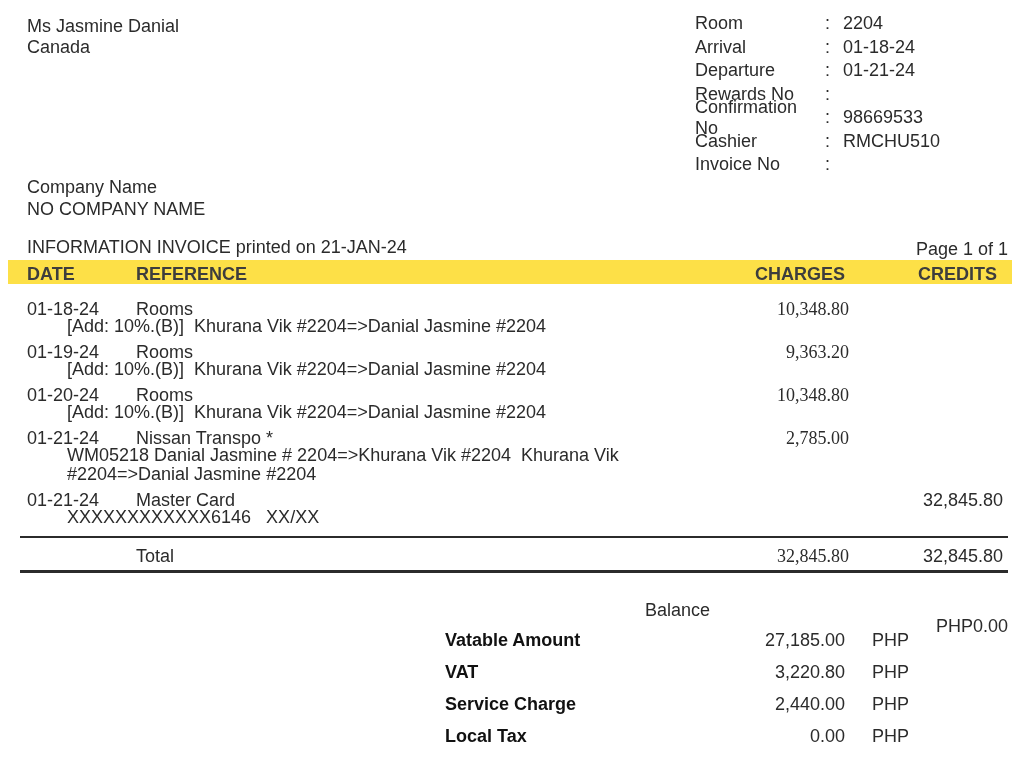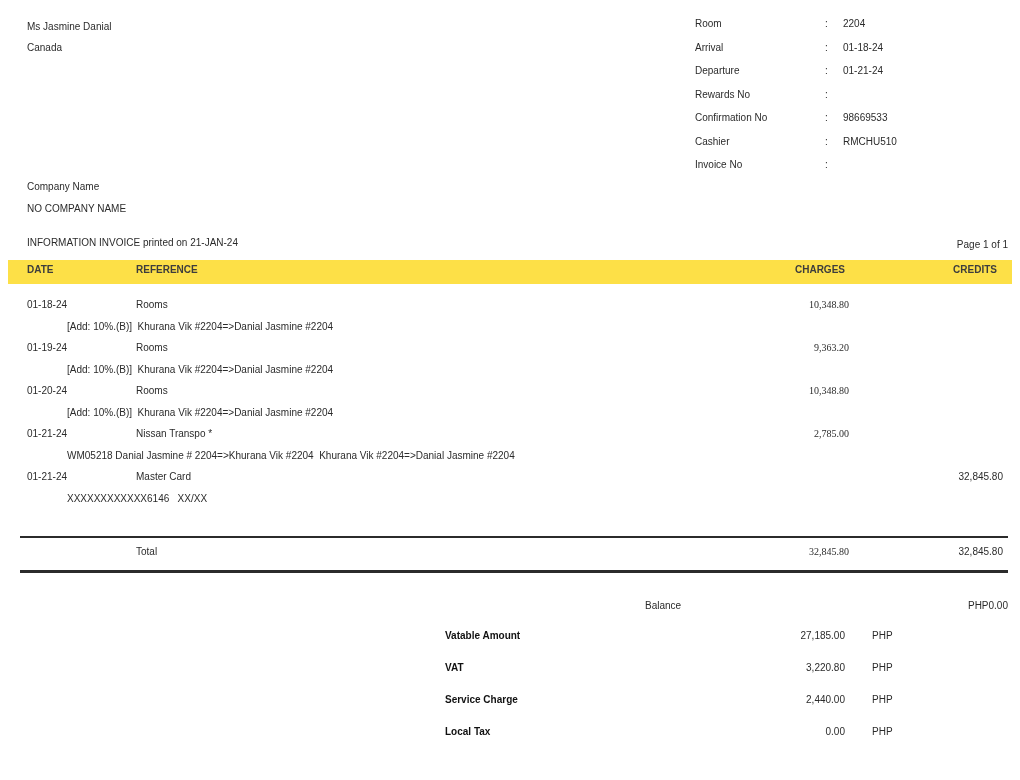--- a/index.html
+++ b/index.html
@@ -2,21 +2,21 @@
 <html><head>
 <meta charset="utf-8">
 <style>
   * { margin:0; padding:0; box-sizing:border-box; }
   html,body { background:#ffffff; }
   .page {
     position:relative;
     width:1020px; height:780px;
     background:#ffffff;
     font-family:"Liberation Sans", sans-serif;
-    font-size:10px;
+    font-size:18px;
     color:#2b2b2b;
     overflow:hidden;
   }
   
   .guest { position:absolute; left:27px; top:16px; line-height:21px; }
   
   .stay { position:absolute; left:695px; top:12px; }
   .stay-row { display:flex; height:23.5px; align-items:center; }
   .stay-label { width:130px; }
   .stay-colon { width:18px; }
@@ -44,21 +44,21 @@
   .cell-charges { position:absolute; right:171px;font-family:Liberation Serif, serif; }
   .cell-credits { position:absolute; right:17px; }
   .row-detail { margin-left:67px; width:556px; line-height:19px; white-space:pre-wrap; }
   
   .hr1 { position:absolute; left:20px; right:12px; top:536px; height:2px; background:#2b2b2b; }
   .total-row { position:absolute; left:0; top:546px; width:1020px; height:18px; }
   .total-label { position:absolute; left:136px; }
   .hr2 { position:absolute; left:20px; right:12px; top:570px; height:3px; background:#2b2b2b; }
   .balance-row { position:absolute; left:0; top:600px; width:1020px; height:18px; }
   .balance-label { position:absolute; left:645px; }
-  .balance-value { position:absolute; right:12px; }
+  .balance-value { position:absolute; right:12px;margin-top:16px; }
   
   .summary { position:absolute; left:0; top:630px; width:1020px; }
   .sum-row { position:relative; height:32px; }
   .sum-label { position:absolute; left:445px; font-weight:bold; color:#111111; }
   .sum-value { position:absolute; right:175px; }
   .sum-currency { position:absolute; left:872px; }
 </style>
 </head>
 <body>
 

